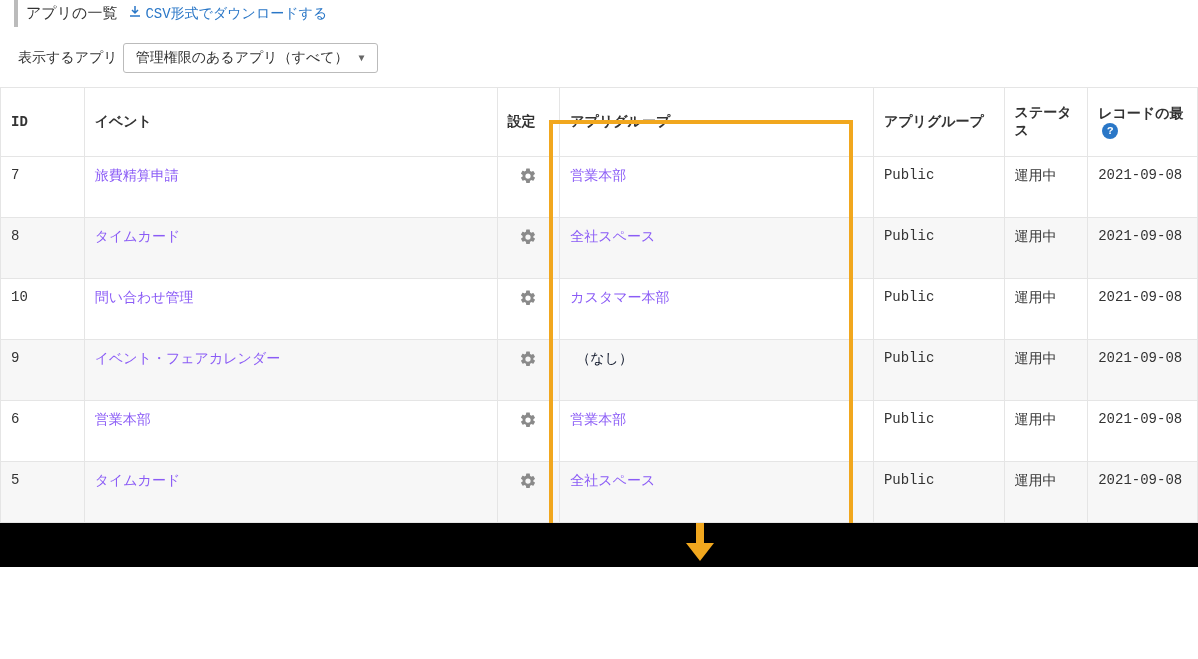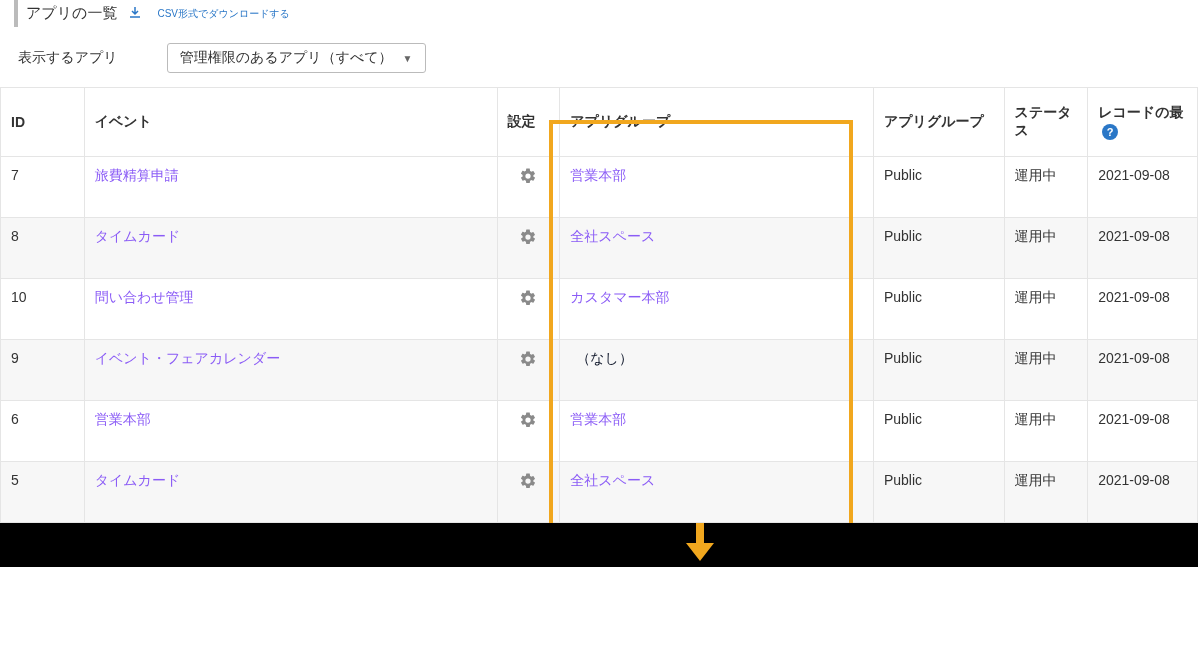--- a/index.html
+++ b/index.html
@@ -23,45 +23,44 @@
       margin-left: 14px;
     }
     .page-title {
       font-size: 15px;
       color: #333;
       padding-left: 8px;
     }
     .csv-link {
       color: #2a77c7;
       text-decoration: none;
-      font-size: 10px;
+      font-size: 14px;
       display: inline-flex;
       align-items: center;
-      gap: 16px;
+      gap: 4px;
       cursor: pointer;
       margin-left: 4px;
     }
     .csv-icon { color: #2a77c7; }
     .filter-row {
       display: flex;
       align-items: center;
       gap: 5px;
       padding: 16px 0 14px 18px;
       font-size: 14px;
     }
     .select-wrapper {
       border: 1px solid #bbb;
       border-radius: 3px;
       padding: 5px 12px;
       display: inline-flex;
       align-items: center;
       gap: 10px;
       cursor: pointer;
       background: #fff;
-      margin-left: 44px;
     }
     .select-caret { color: #666; font-size: 10px; }
     .app-table {
       width: 100%;
       border-collapse: collapse;
       table-layout: fixed;
     }
     .app-table th, .app-table td {
       border: 1px solid #e5e5e5;
       padding: 10px 10px 32px 10px;
@@ -106,21 +105,21 @@
 
     .highlight-box {
       position: absolute;
       border: 4px solid #f1a71e;
       pointer-events: none;
       left: 549px;
       top: 120px;
       width: 304px;
       height: 495px;
     }
-    .content-wrap { position: relative; }
+    .content-wrap { position: relative; font-family: Liberation Mono, monospace; }
     .black-band {
       width: 1198px;
       height: 44px;
       background: #000;
       position: relative;
     }
     .down-arrow {
       position: absolute;
       left: 680px;
       top: 0px;

